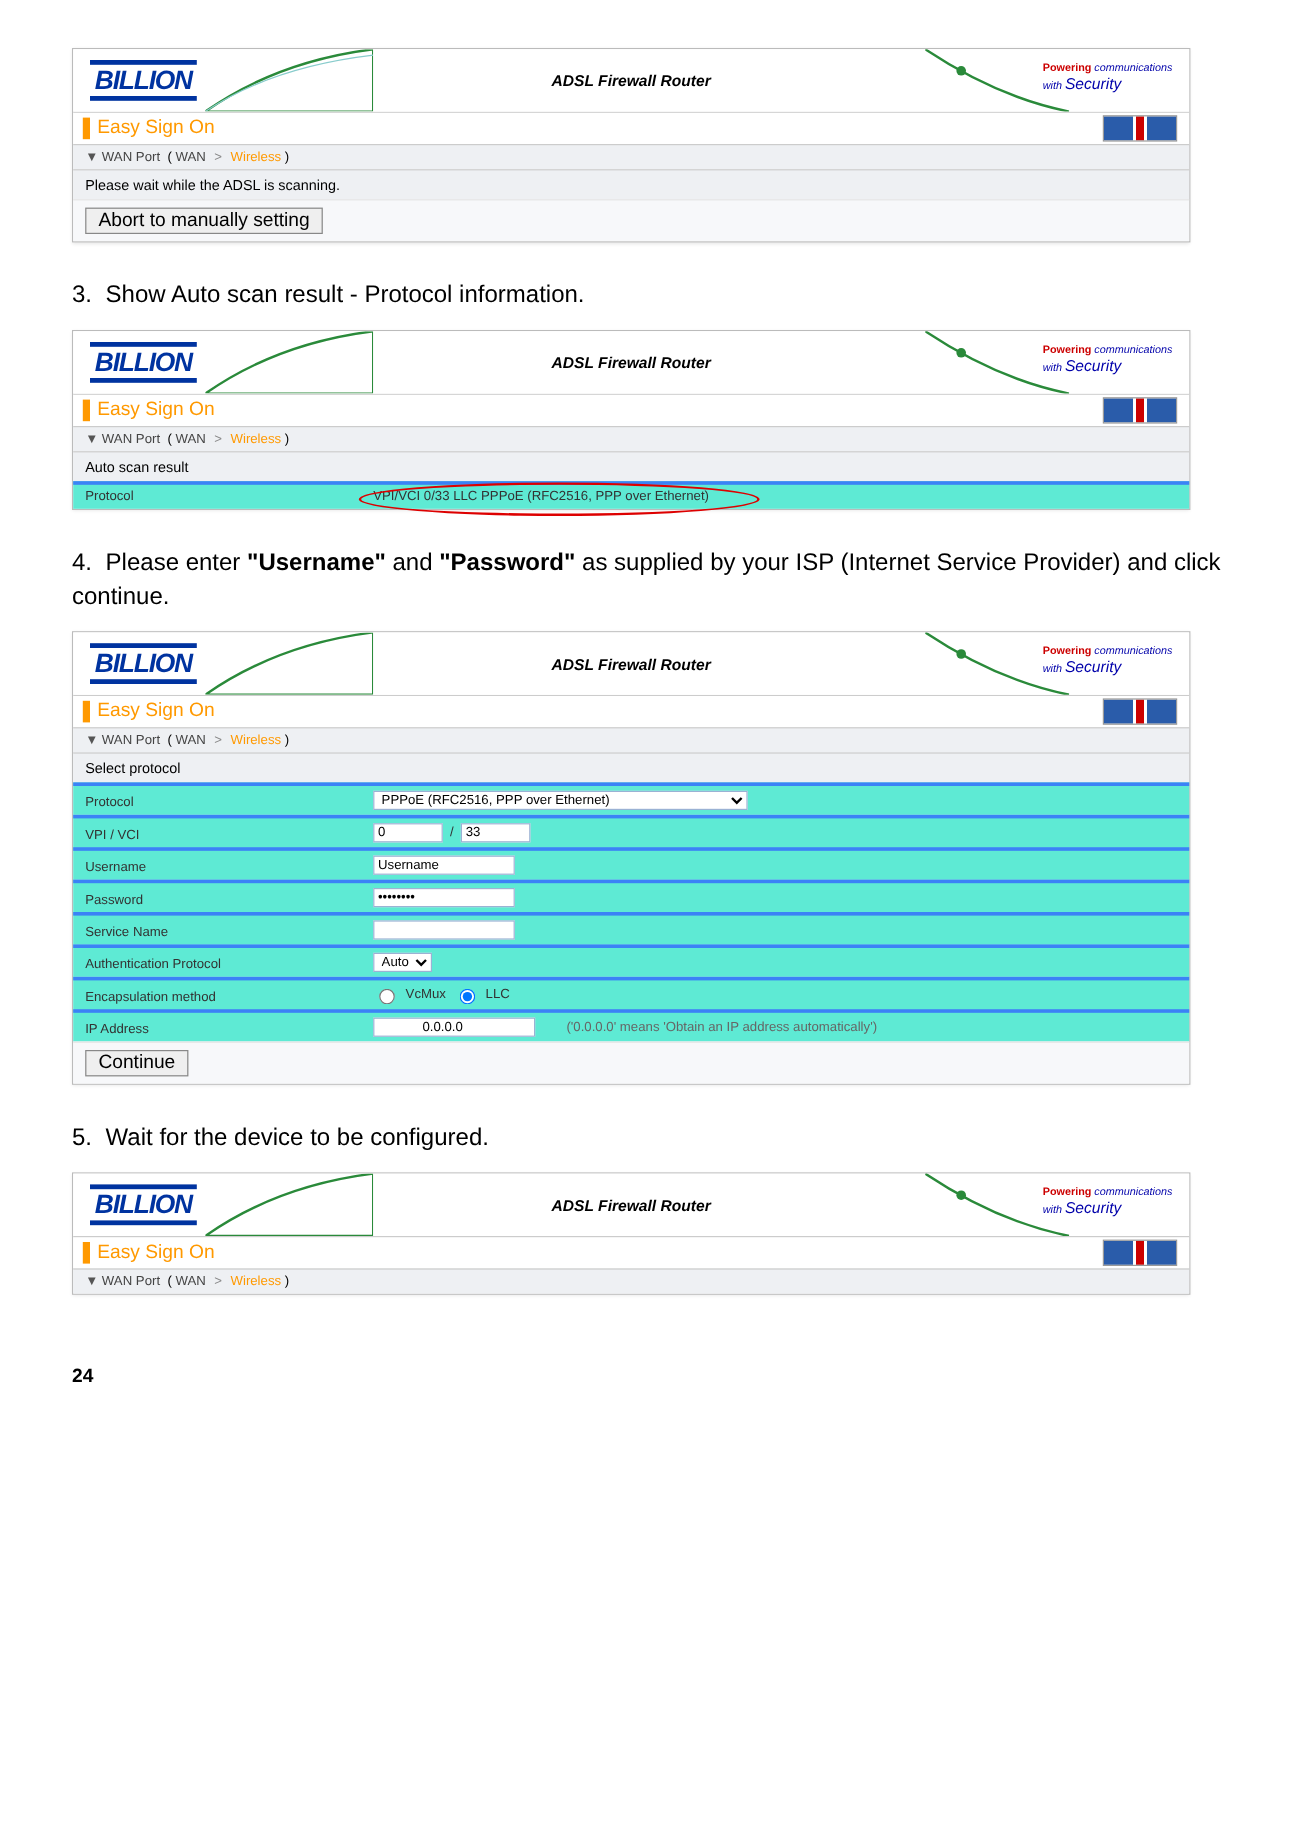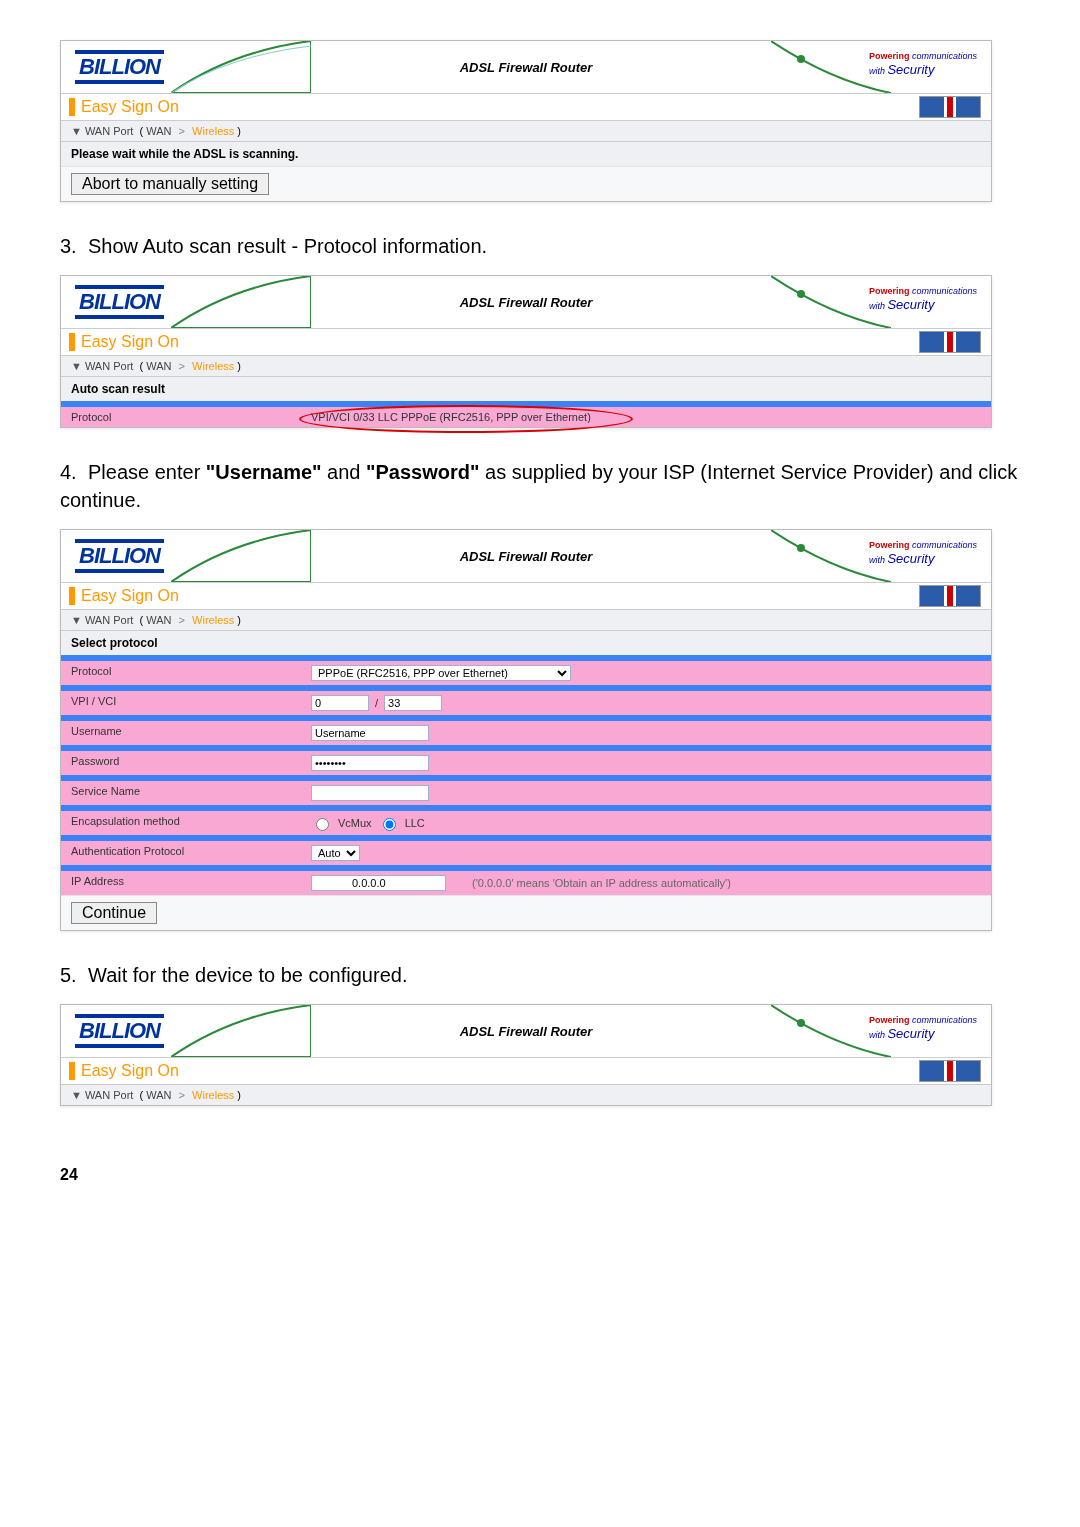--- a/index.html
+++ b/index.html
@@ -119,29 +119,29 @@
   .crumb-row .tri { color: #555; margin-right: 3px; }
   .crumb-row .wan-port { color: #444; }
   .crumb-row .wan { color: #444; }
   .crumb-row .gt { color: #888; margin: 0 4px; }
   .crumb-row .wireless { color: #f90; }
   .banner {
     background: #eef0f3;
     border-top: 1px solid #ccc;
     padding: 5px 10px;
     font-size: 12px;
-    font-weight: bold;
+    font-weight: normal;
   }
   .content-row {
-    background: #f9a8d4;
-    border-top: 6px solid #3b82f6;
+    background: #5eead4;
+    border-top: 3px solid #3b82f6;
     padding: 4px 10px;
     font-size: 11px;
     display: flex;
-    align-items: flex-start;
+    align-items: flex-end;
   }
   .content-row .label {
     width: 240px;
     color: #333;
   }
   .content-row .value {
     color: #333;
     display: flex;
     align-items: center;
     gap: 6px;
@@ -166,21 +166,21 @@
     border: 1px solid #9bb2d4;
     font-family: inherit;
   }
   select {
     font-size: 11px;
     padding: 0 2px;
     border: 1px solid #9bb2d4;
     background: #fff;
     font-family: inherit;
   }
-  .protocol-select { width: 260px; }
+  .protocol-select { width: 312px; }
   .circle-mark {
     position: relative;
   }
   .circle-mark::after {
     content: "";
     position: absolute;
     left: -12px;
     top: -6px;
     width: 330px;
     height: 24px;
@@ -354,33 +354,33 @@
   </div>
 
   <div class="content-row">
     <span class="label">Service Name</span>
     <span class="value">
       <input type="text" style="width: 110px;">
     </span>
   </div>
 
   <div class="content-row">
+    <span class="label">Authentication Protocol</span>
+    <span class="value">
+      <select><option>Auto</option></select>
+    </span>
+  </div>
+
+  <div class="content-row">
     <span class="label">Encapsulation method</span>
     <span class="value">
       <input type="radio" name="enc" style="">
         <span class="radio-lbl">VcMux</span>
       <input type="radio" name="enc" checked="" style="">
         <span class="radio-lbl">LLC</span>
-    </span>
-  </div>
-
-  <div class="content-row">
-    <span class="label">Authentication Protocol</span>
-    <span class="value">
-      <select><option>Auto</option></select>
     </span>
   </div>
 
   <div class="content-row">
     <span class="label">IP Address</span>
     <span class="value">
       <input type="text" style="width: 90px; padding-left: 40px;" value="0.0.0.0">
       <span class="hint">('0.0.0.0' means 'Obtain an IP address automatically')</span>
     </span>
   </div>

